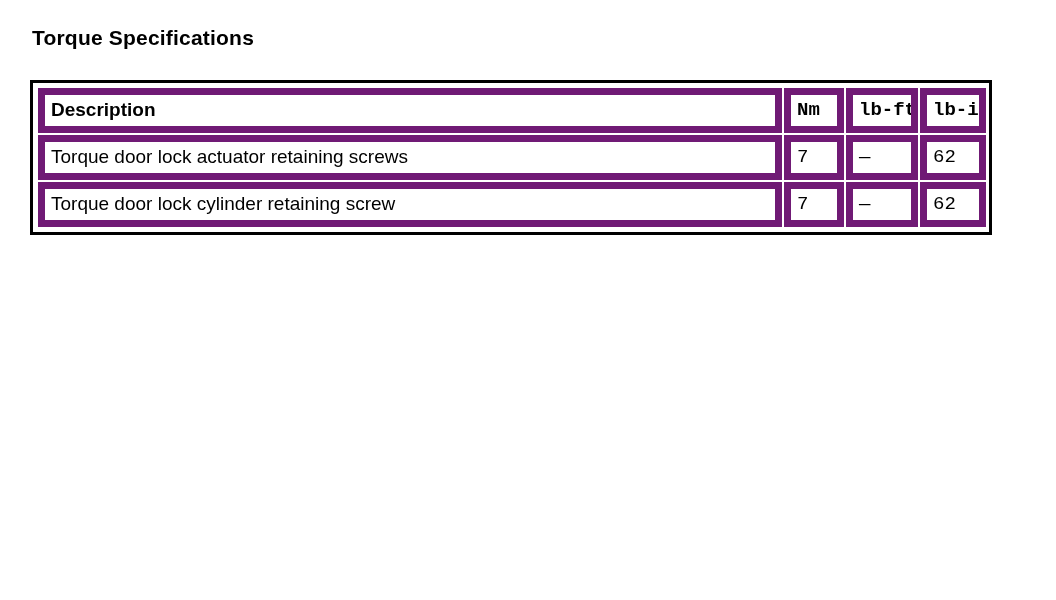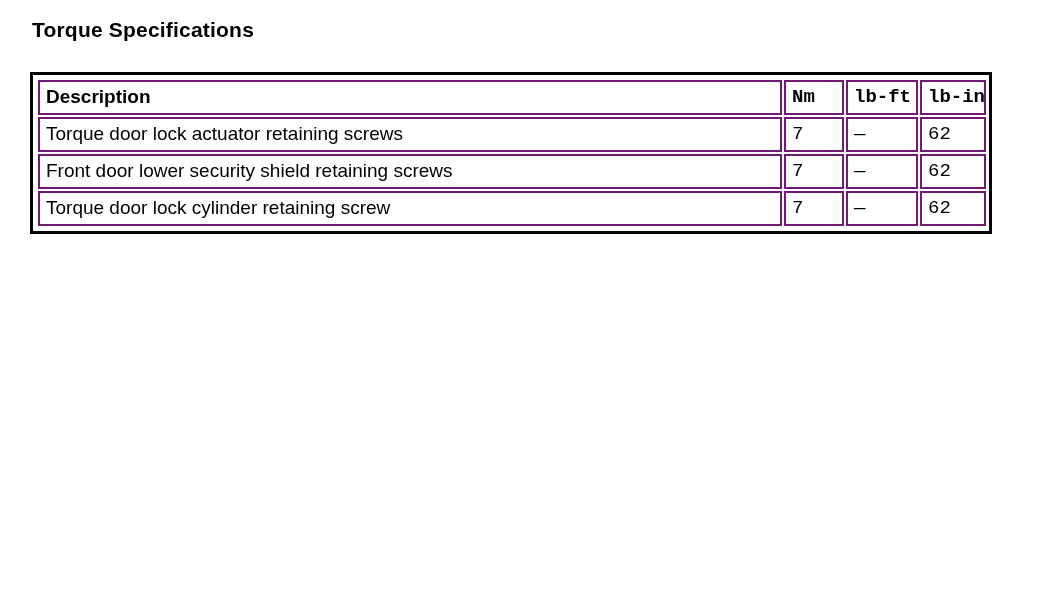--- a/index.html
+++ b/index.html
@@ -18,38 +18,38 @@
     position: relative;
     width: 1056px;
     height: 600px;
     box-sizing: border-box;
     padding: 18px 30px 0 30px;
   }
   .doc-title {
     font-size: 21px;
     font-weight: bold;
     letter-spacing: 0.2px;
-    margin: 0 0 30px 2px;
+    margin: 8px 0 30px 2px;
   }
   .table-wrap {
     border: 3px solid #000000;
     width: 962px;
     box-sizing: border-box;
     padding: 3px;
     background: #ffffff;
   }
   table.torque {
     border-collapse: separate;
     border-spacing: 2px;
     width: 100%;
     table-layout: fixed;
   }
   table.torque th,
   table.torque td {
-    border: 2px solid #701a75;
+    border: 7px solid #701a75;
     font-size: 19px;
     font-weight: normal;
     text-align: left;
     vertical-align: middle;
     padding: 4px 21px 5px 6px;
     height: 34px;
     box-sizing: border-box;
     white-space: nowrap;
     overflow: hidden;
     background: #ffffff;
@@ -88,26 +88,20 @@
         </tr>
       </thead>
       <tbody>
         <tr>
           <td>Torque door lock actuator retaining screws</td>
           <td class="unit-cell">7</td>
           <td class="unit-cell">—</td>
           <td class="unit-cell">62</td>
         </tr>
         <tr>
-          <td>Front door lower security shield retaining screws</td>
-          <td class="unit-cell">7</td>
-          <td class="unit-cell">—</td>
-          <td class="unit-cell">62</td>
-        </tr>
-        <tr>
           <td>Torque door lock cylinder retaining screw</td>
           <td class="unit-cell">7</td>
           <td class="unit-cell">—</td>
           <td class="unit-cell">62</td>
         </tr>
       </tbody>
     </table>
   </div>
 
 </div>

